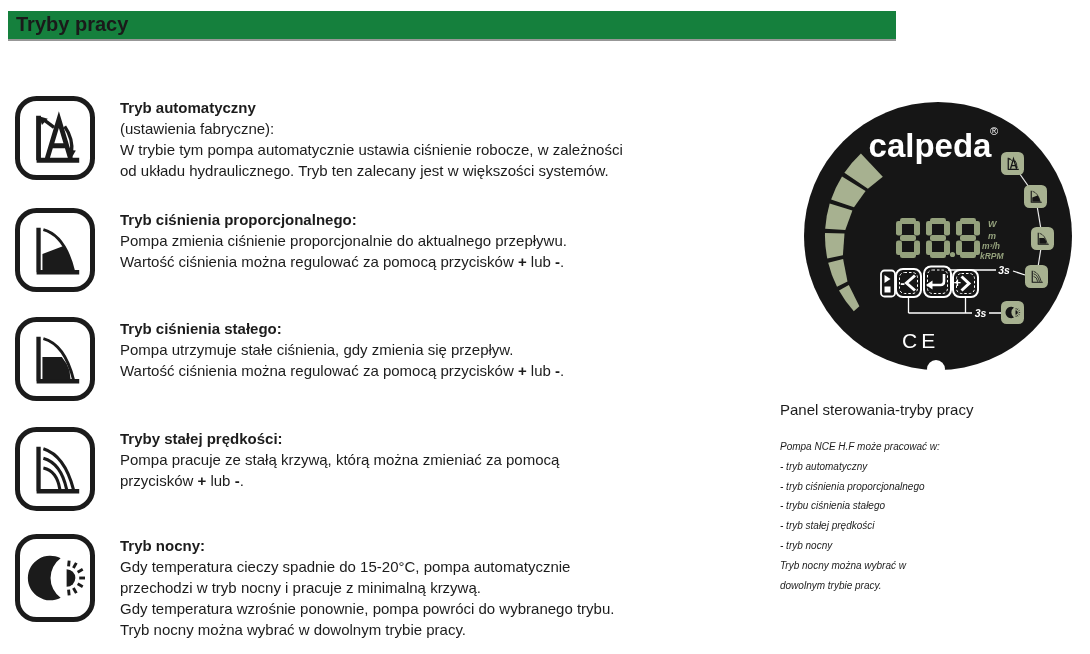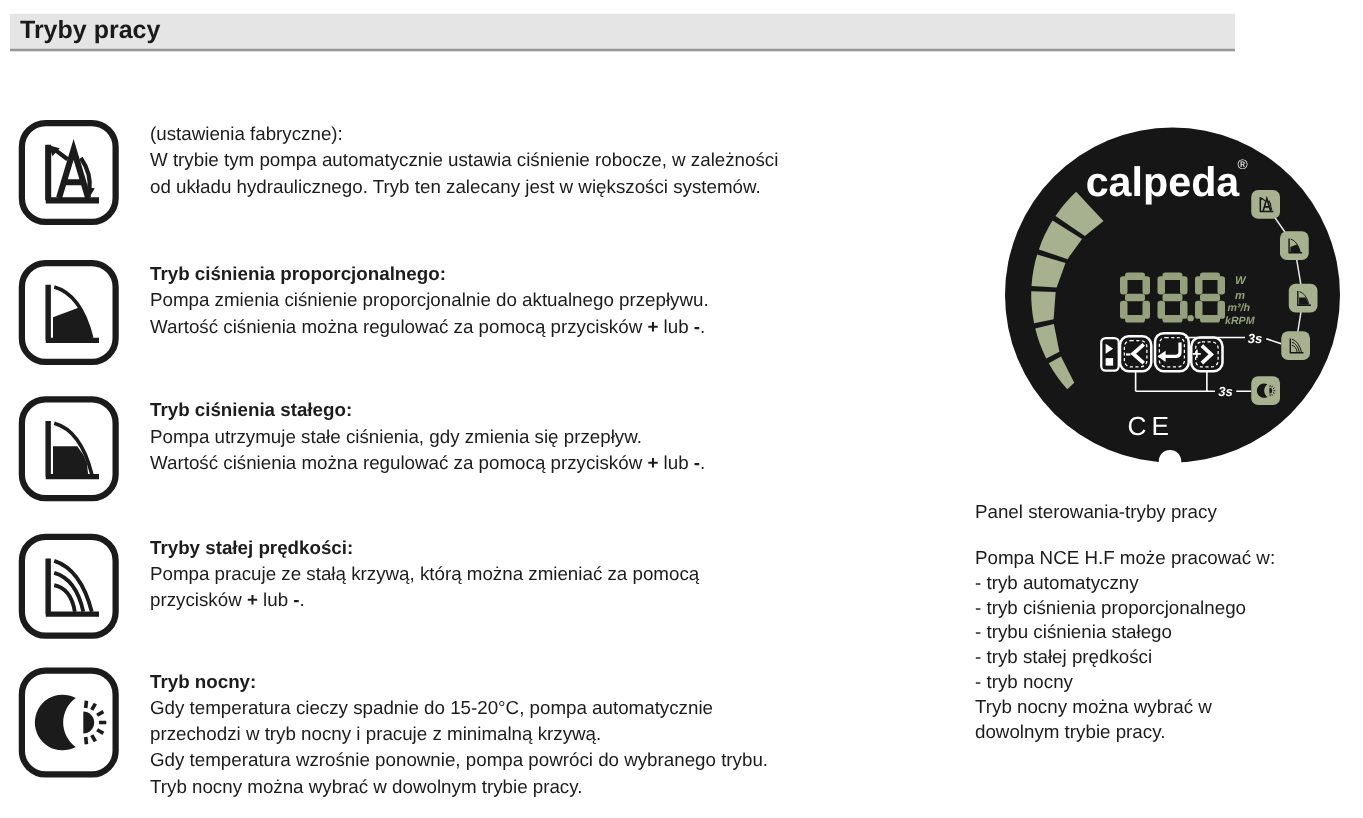--- a/index.html
+++ b/index.html
@@ -1,36 +1,36 @@
 <!DOCTYPE html>
 <html><head>
 <meta charset="utf-8">
 <style>
   html,body{margin:0;padding:0;}
   body{
     width:1090px;height:654px;position:relative;background:#ffffff;
     font-family:"Liberation Sans", sans-serif;color:#1c1c1c;overflow:hidden;
   }
   .header-bar{
-    position:absolute;left:8px;top:11px;width:980px;height:28px;
-    background:#e5e5e5;border-bottom:2px solid #979797;
+    position:absolute;left:8px;top:11px;width:888px;height:28px;
+    background:#15803d;border-bottom:2px solid #979797;
   }
   .header-bar .title{
     margin:0;padding:2px 0 0 8px;font-size:20px;font-weight:bold;color:#1a1a1a;
   }
   .mode-row{position:absolute;left:14px;}
   .mode-icon{position:absolute;left:0;top:0;color:#1b1b1b;}
   .mode-text{position:absolute;left:106px;top:2px;width:580px;}
   .mode-title{font-size:15px;font-weight:bold;line-height:21px;white-space:nowrap;}
   .tline{font-size:15px;line-height:21px;white-space:nowrap;}
   .tline .b{font-weight:bold;}
   .panel-svg{position:absolute;left:798px;top:96px;}
   .panel-caption{position:absolute;left:780px;top:401px;font-size:15px;font-weight:normal;white-space:nowrap;}
   .panel-desc{position:absolute;left:780px;top:437px;}
-  .panel-desc .pline{font-size:15px;line-height:19.8px;white-space:nowrap;}
+  .panel-desc .pline{font-size:10px;line-height:19.8px;white-space:nowrap;font-style:italic;}
 </style>
 </head>
 <body>
 
 <svg width="0" height="0" style="position:absolute" aria-hidden="true">
   <defs>
     <symbol id="sym-auto" viewBox="0 0 64 64">
       <path d="M15,9 V55 M13,55 H57" stroke="currentColor" stroke-width="5" fill="none"></path>
       <path d="M24,53 L36,13 L48,53 M28.5,40 H43.5" stroke="currentColor" stroke-width="5" fill="none" stroke-linejoin="miter"></path>
       <line x1="31" y1="21" x2="21" y2="13.5" stroke="currentColor" stroke-width="3.5"></line>
@@ -73,20 +73,21 @@
 <div class="header-bar">
   <h1 class="title">Tryby pracy</h1>
 </div>
 
 <div class="mode-row" style="top:95px">
   <svg class="mode-icon" width="82" height="86" viewBox="0 0 82 86">
     <rect x="3.5" y="3.5" width="75" height="79" rx="19" fill="#ffffff" stroke="#1b1b1b" stroke-width="5"></rect>
     <use href="#sym-auto" x="10" y="12" width="62" height="62"></use>
   </svg>
   <div class="mode-text">
+    <div class="mode-title">Tryb automatyczny</div>
     <div class="mode-lines">
         <div class="tline"><span>(ustawienia fabryczne):</span></div>
         <div class="tline"><span>W trybie tym pompa automatycznie ustawia ciśnienie robocze, w zależności</span></div>
         <div class="tline"><span>od układu hydraulicznego. Tryb ten zalecany jest w większości systemów.</span></div>
       </div>
   </div>
 </div>
 
 <div class="mode-row" style="top:207px">
   <svg class="mode-icon" width="82" height="86" viewBox="0 0 82 86">

